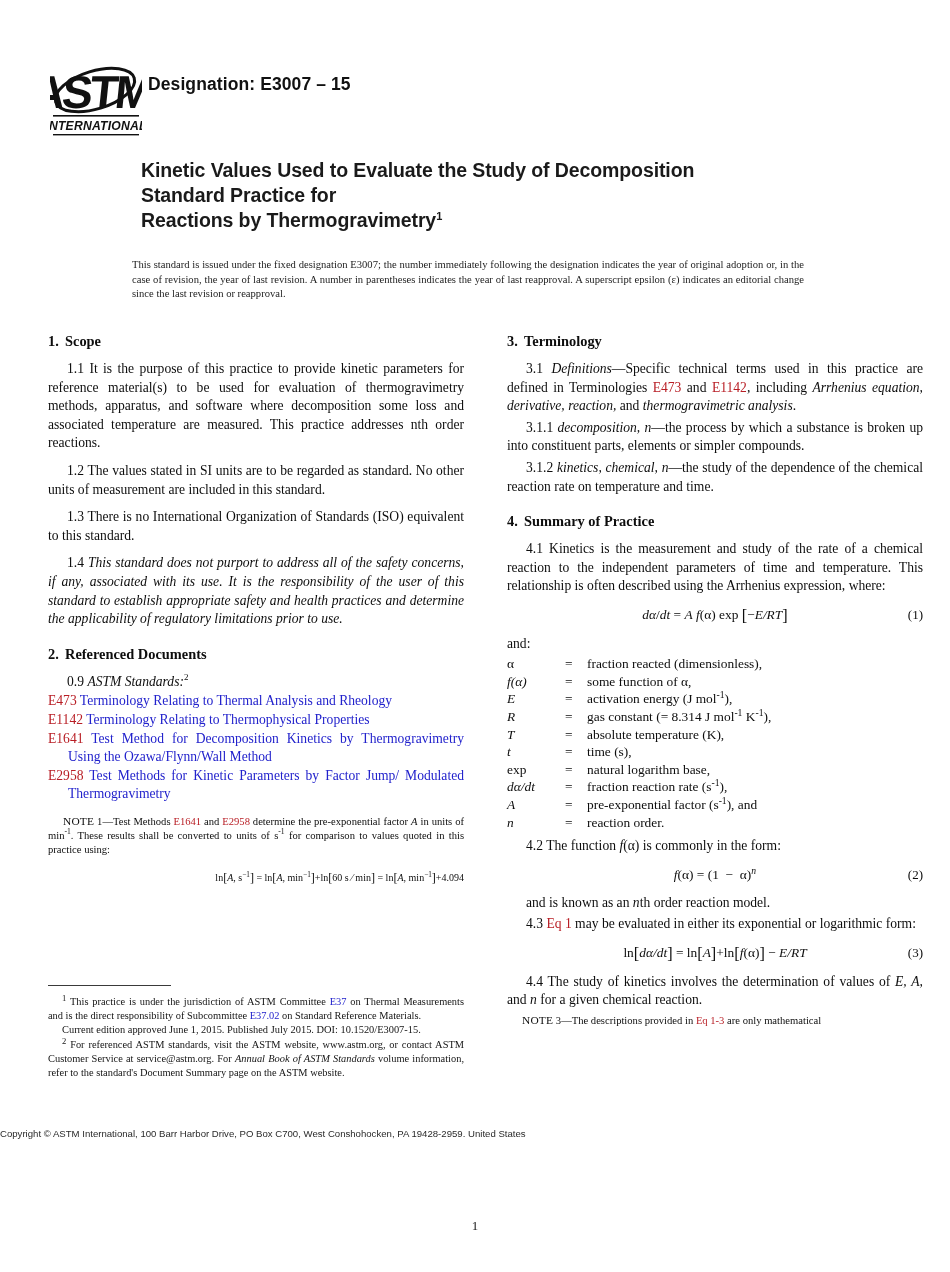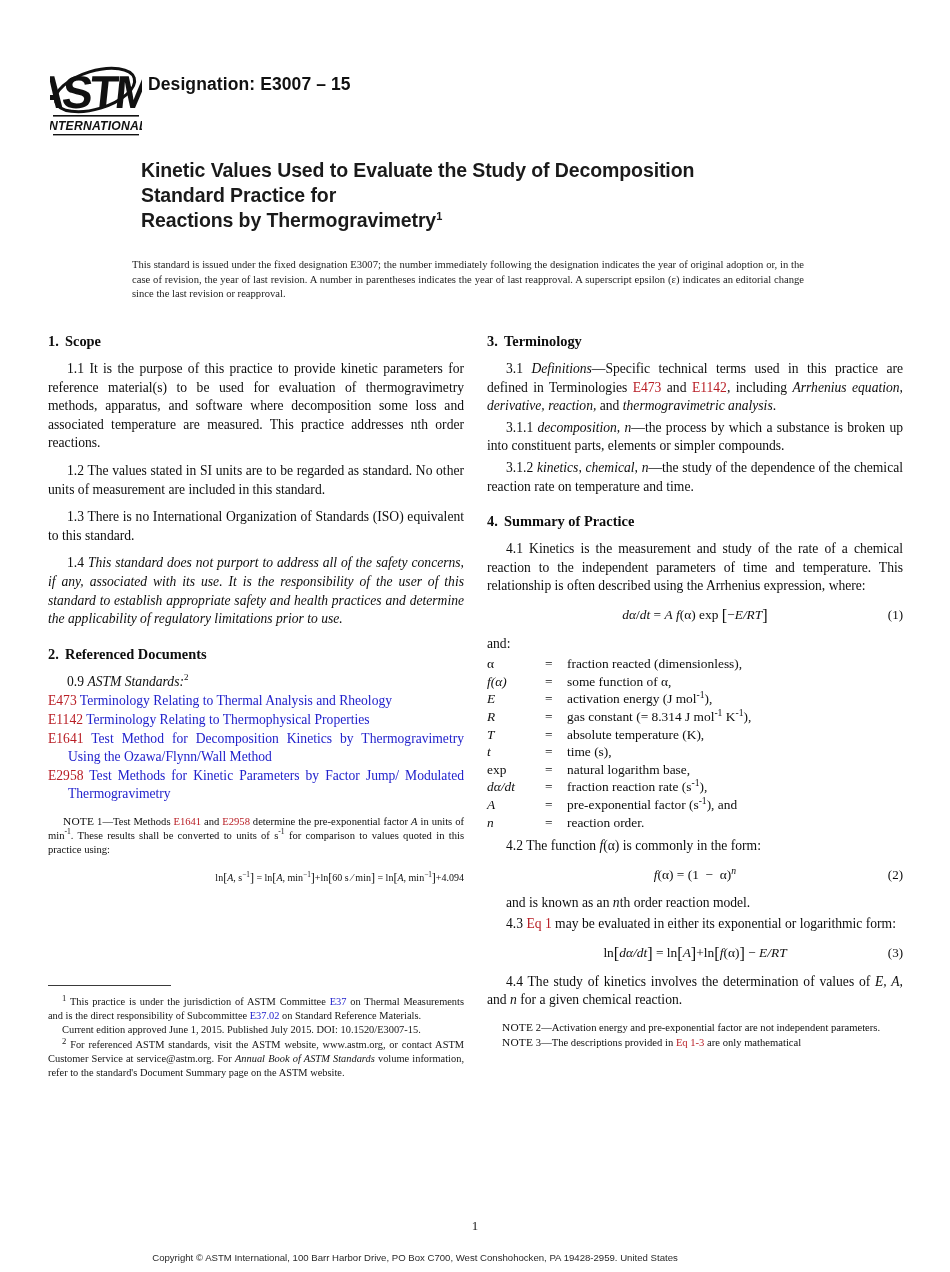--- a/index.html
+++ b/index.html
@@ -85,21 +85,21 @@
   
   .col {
     position: absolute;
     top: 332px;
     width: 416px;
     font-size: 13.6px;
     line-height: 18.6px;
     color: #0d0d0d;
   }
   .col-left  { left: 48px; }
-  .col-right { left: 487px; }
+  .col-right { left: 507px; }
 
   h2.sec {
     font-family: "Liberation Serif", serif;
     font-weight: bold;
     font-size: 14.4px;
     margin: 0 0 9px 0;
     line-height: 19px;
   }
   h2.sec .num { display: inline-block; min-width: 17px; }
   h2.sec.spaced-top { margin-top: 16px; }
@@ -209,23 +209,23 @@
   .footnotes p {
     margin: 0 0 0 0;
     text-indent: 14px;
   }
   .footnotes sup { font-size: 8.6px; vertical-align: super; line-height: 0; }
 
   
   .footer-copy {
     position: absolute;
     left: 0;
-    top: 1252px;
+    top: 1128px;
     width: 830px;
-    text-align: center;
+    text-align: left;
     font-family: "Liberation Sans", sans-serif;
     font-size: 9.6px;
     color: #2a2a2a;
   }
   .footer-pageno {
     position: absolute;
     left: 0;
     top: 1218px;
     width: 950px;
     text-align: center;
@@ -395,21 +395,20 @@
 
     <p class="para tight"><span>4.3</span> <span class="link-red">Eq 1</span><span> may be evaluated in either its exponential or logarithmic form:</span></p>
 
     <div class="eq">
       <span>ln<span class="brk">[</span><span class="mi">dα/dt</span><span class="brk">]</span> = ln<span class="brk">[</span><span class="mi">A</span><span class="brk">]</span>+ln<span class="brk">[</span><span class="mi">f</span>(α)<span class="brk">]</span> − <span class="mi">E/RT</span></span>
       <span class="eqnum">(3)</span>
     </div>
 
     <p class="para tight"><span>4.4</span> <span>The study of kinetics involves the determination of values of <span class="mi">E, A,</span> and <span class="mi">n</span> for a given chemical reaction.</span></p>
 
-    <p class="note"><span class="note-lbl">NOTE</span> <span>2—Activation energy and pre-exponential factor are not independent parameters.</span></p>
 
     <p class="note cont"><span class="note-lbl">NOTE</span> <span>3—The descriptions provided in </span><span class="link-red">Eq 1-3</span><span> are only mathematical</span></p>
 
   </div>
 
   <div class="footnotes">
     <div class="fn-rule"></div>
     <p><sup>1</sup><span> This practice is under the jurisdiction of ASTM Committee </span><span class="link-blue">E37</span><span> on Thermal Measurements and is the direct responsibility of Subcommittee </span><span class="link-blue">E37.02</span><span> on Standard Reference Materials.</span></p>
     <p>Current edition approved June 1, 2015. Published July 2015. DOI: 10.1520/E3007-15.</p>
     <p><sup>2</sup><span> For referenced ASTM standards, visit the ASTM website, www.astm.org, or contact ASTM Customer Service at service@astm.org. For </span><span class="it">Annual Book of ASTM Standards</span><span> volume information, refer to the standard's Document Summary page on the ASTM website.</span></p>

